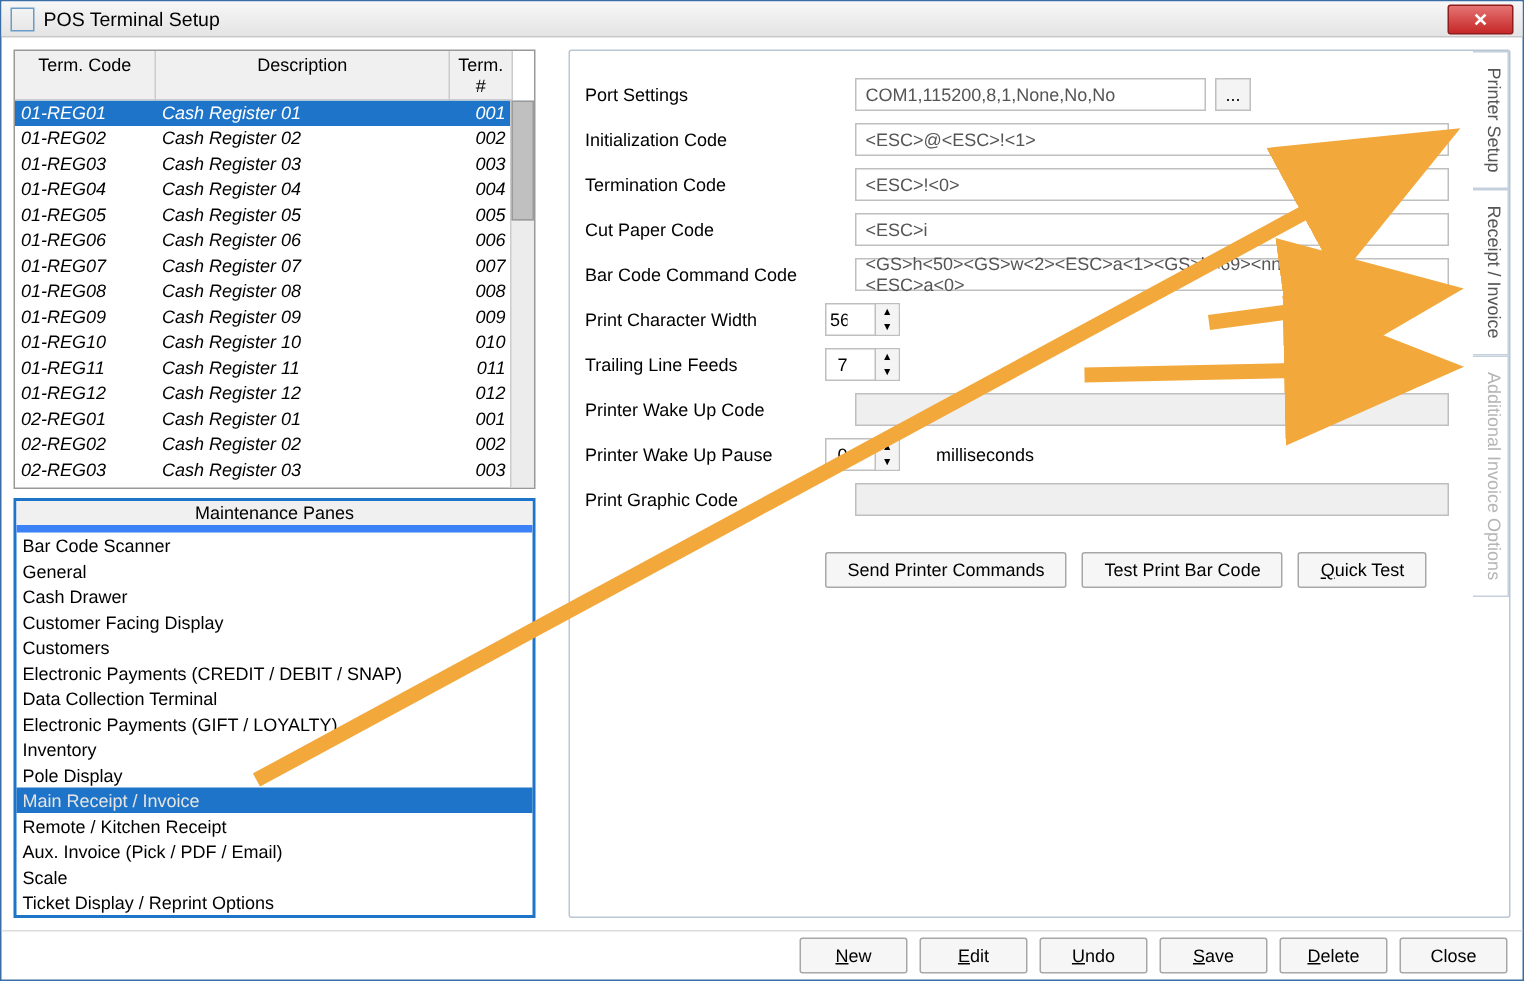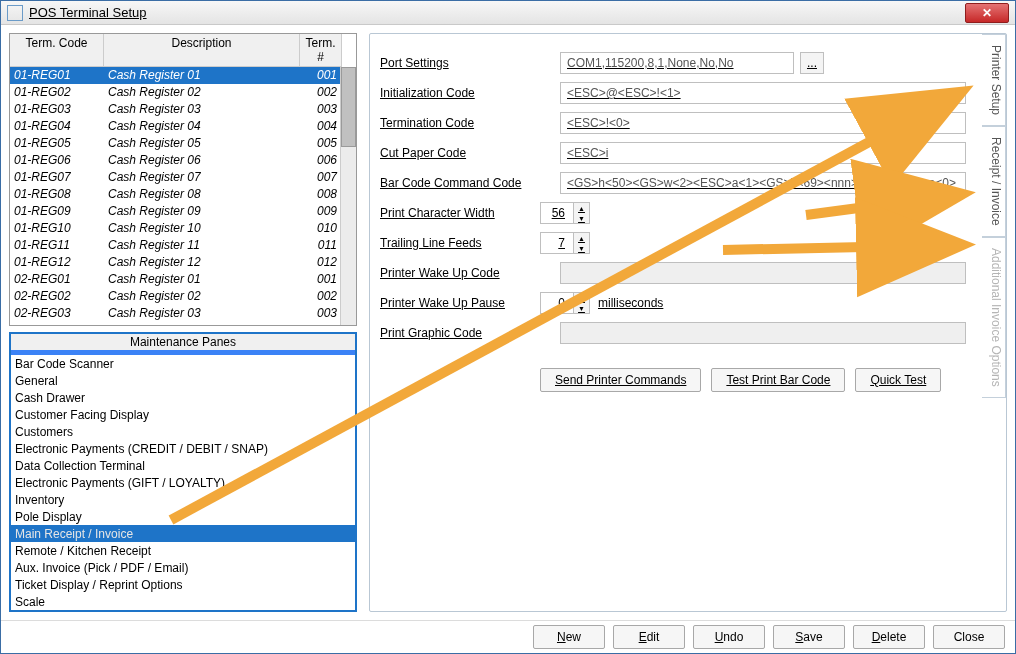--- a/index.html
+++ b/index.html
@@ -1,52 +1,52 @@
 <!DOCTYPE html>
 <html><head>
 <meta charset="utf-8">
 <style>
   * { box-sizing: border-box; font-family: "Segoe UI", Arial, sans-serif; font-size: 12px; }
   body { margin: 0; background: #fff; }
   .window { width: 1016px; height: 654px; border: 1px solid #3a6da5; background: #fff; display: flex; flex-direction: column; position: relative; }
   .titlebar { height: 28px; background: linear-gradient(#f7f7f7,#e4e4e4); border-bottom: 1px solid #c9c9c9; display: flex; align-items: center; padding: 0 6px; }
   .titlebar .icon { width: 16px; height: 16px; border: 1px solid #6b9bc8; margin-right: 6px; }
-  .titlebar .title { flex: 1; color: #000; font-size: 13px; text-decoration: underline; }
+  .titlebar .title { flex: 1; color: #000; font-size: 13px; }
   .close-btn { width: 44px; height: 20px; background: linear-gradient(#e57373,#c62828); border: 1px solid #8f1d1d; border-radius: 2px; color: #fff; display: flex; align-items: center; justify-content: center; font-weight: bold; cursor: pointer; }
-  .content { flex: 1; display: flex; padding: 8px; gap: 12px; position: relative; }
+  .content { flex: 1; display: flex; padding: 8px; gap: 22px; position: relative; }
   .left-col { width: 348px; display: flex; flex-direction: column; gap: 6px; }
   .grid { border: 1px solid #999; background: #fff; font-size: 12px; }
   .grid-head { display: flex; }
   .grid-head div { background: #f0f0f0; border-right: 1px solid #ccc; border-bottom: 1px solid #ccc; padding: 2px 4px; text-align: center; }
   .grid-body { height: 258px; overflow: hidden; position: relative; }
   .grid-row { display: flex; height: 17px; line-height: 17px; font-style: italic; }
   .grid-row.sel { background: #1e74c8; color: #fff; }
   .grid-row div { padding: 0 4px; overflow: hidden; white-space: nowrap; border-right: 1px solid transparent; }
   .c-code { width: 94px; }
   .c-desc { width: 196px; }
   .c-num  { width: 42px; text-align: right; padding-right: 6px; }
   .vscroll { position: absolute; right: 0; top: 0; bottom: 0; width: 16px; background: #ececec; border-left: 1px solid #ccc; }
   .vscroll .thumb { width: 100%; height: 80px; background: #c0c0c0; border: 1px solid #9a9a9a; position: absolute; top: 0; }
   .panes { border: 2px solid #1e74c8; flex: 1; display: flex; flex-direction: column; }
   .panes-head { background: #f0f0f0; border-bottom: 5px solid #3b82f6; text-align: center; padding: 1px 0; }
   .panes-body { flex: 1; }
   .pane-row { padding: 1px 4px; height: 17px; line-height: 16px; cursor: pointer; }
   .pane-row.sel { background: #1e74c8; color: #e5e5e5; }
   .right-panel { flex: 1; border: 1px solid #b9c7d4; background: #fff; border-radius: 2px; display: flex; }
-  .form-area { flex: 1; padding: 14px 16px 10px 10px; text-decoration: underline; }
+  .form-area { flex: 1; padding: 14px 16px 10px 10px; }
   .form-row { display: flex; align-items: center; height: 30px; }
   .form-row label { width: 160px; }
   .text-input { flex: 1; height: 22px; border: 1px solid #bfbfbf; background: #fff; padding: 2px 6px; color: #555; display: flex; align-items: center; margin-left: 20px; }
   .port-row .text-input { max-width: 234px; }
   .port-btn { width: 24px; height: 22px; margin-left: 6px; border: 1px solid #bfbfbf; background: #f4f4f4; display: flex; align-items: center; justify-content: center; cursor: pointer; }
   .spin { display: flex; align-items: center; }
-  .spin input { width: 34px; height: 22px; border: 1px solid #bfbfbf; text-align: right; padding-right: 8px; }
+  .spin input { width: 34px; height: 22px; border: 1px solid #bfbfbf; text-align: right; padding-right: 18px; }
   .spin .sp { width: 16px; height: 22px; border: 1px solid #bfbfbf; border-left: none; display: flex; flex-direction: column; }
   .spin .sp div { flex:1; font-size:7px; display:flex; align-items:center; justify-content:center; background:#f4f4f4; cursor:pointer; }
-  .ms-label { margin-left: 8px; }
+  .ms-label { margin-left: 24px; }
   .btn-row { display: flex; gap: 10px; margin-top: 20px; margin-left: 160px; }
   .btn { height: 24px; padding: 0 14px; border: 1px solid #a8a8a8; background: #f6f6f6; border-radius: 2px; cursor: pointer; display: inline-flex; align-items: center; justify-content: center; }
   .btn .ul { text-decoration: underline; }
   .side-tabs { width: 24px; display: flex; flex-direction: column; }
   .tab { writing-mode: vertical-rl; text-orientation: mixed; border: 1px solid #c4d0db; border-left: none; background: #fff; padding: 10px 2px; cursor: pointer; color: #555; text-align: center; }
   .tab.inactive { color: #b5b5b5; }
   .bottom-bar { height: 36px; border-top: 1px solid #dcdcdc; padding: 4px 10px; display: flex; justify-content: flex-end; gap: 8px; align-items: center; }
   .bottom-bar .btn { width: 72px; }
   .arrow { position: absolute; pointer-events: none; }
 </style>
@@ -159,22 +159,22 @@
             <div class="pane-row">Customer Facing Display</div>
             <div class="pane-row">Customers</div>
             <div class="pane-row">Electronic Payments (CREDIT / DEBIT / SNAP)</div>
             <div class="pane-row">Data Collection Terminal</div>
             <div class="pane-row">Electronic Payments (GIFT /  LOYALTY)</div>
             <div class="pane-row">Inventory</div>
             <div class="pane-row">Pole Display</div>
             <div class="pane-row sel">Main Receipt / Invoice</div>
             <div class="pane-row">Remote / Kitchen Receipt</div>
             <div class="pane-row">Aux. Invoice (Pick / PDF / Email)</div>
+            <div class="pane-row">Scale</div>
             <div class="pane-row">Ticket Display / Reprint Options</div>
-            <div class="pane-row">Scale</div>
           </div>
       </div>
     </div>
 
     <div class="right-panel">
       <div class="form-area">
         <div class="form-row port-row">
           <label>Port Settings</label>
           <div class="text-input">COM1,115200,8,1,None,No,No</div>
           <div class="port-btn">...</div>

